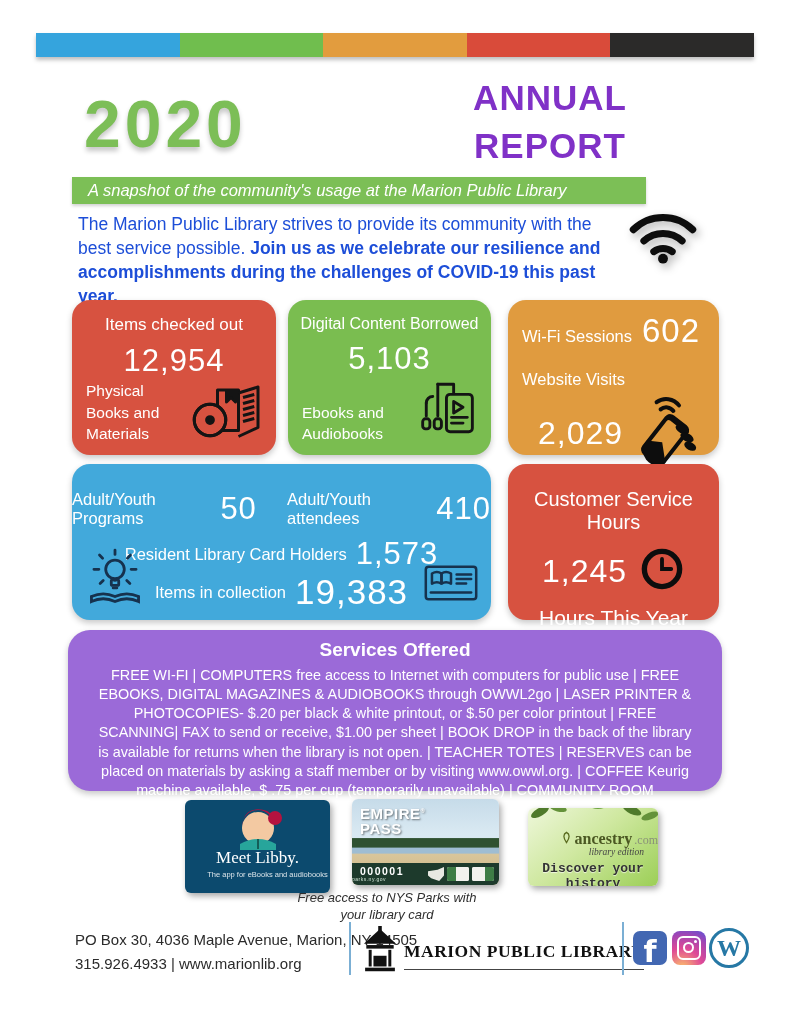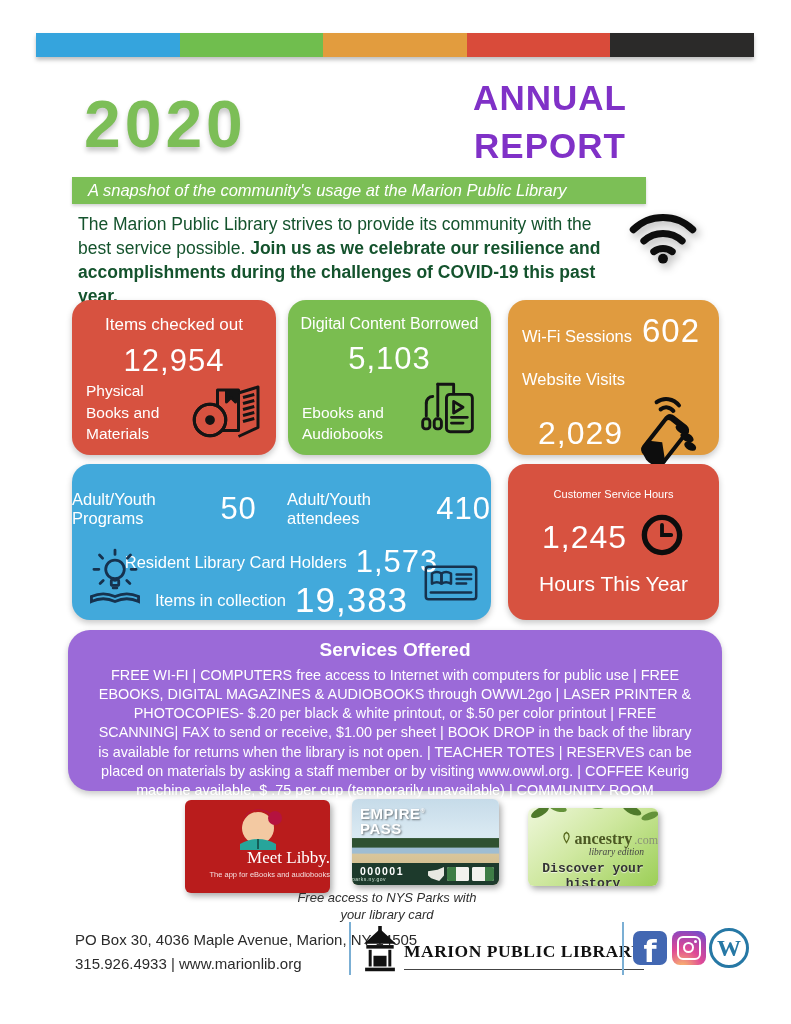--- a/index.html
+++ b/index.html
@@ -16,21 +16,21 @@
   
   .year{position:absolute;left:84px;top:86px;font-size:66px;font-weight:600;color:#7cbe57;
         letter-spacing:4px;text-shadow:0 4px 5px rgba(0,0,0,.22);}
   .annual{position:absolute;left:452px;top:74px;width:196px;text-align:center;
           font-size:35px;line-height:48px;font-weight:600;color:#8031c7;letter-spacing:1px;}
   .banner{position:absolute;left:72px;top:177px;width:558px;height:27px;background:#7cbf56;
           color:#fff;font-size:16.5px;font-style:italic;line-height:27px;padding-left:16px;
           box-shadow:0 2px 3px rgba(0,0,0,.18);}
 
   
-  .intro{position:absolute;left:78px;top:212px;width:540px;font-size:17.5px;line-height:24px;color:#14532d;}
+  .intro{position:absolute;left:78px;top:212px;width:540px;font-size:17.5px;line-height:24px;color:#1d4ed8;}
   .intro b{font-weight:700;}
   .wifi-hero{position:absolute;left:627px;top:207px;width:72px;height:58px;
              filter:drop-shadow(3px 4px 4px rgba(0,0,0,.3));}
 
   
   .card{position:absolute;border-radius:18px;color:#fff;box-shadow:0 3px 6px rgba(0,0,0,.22);}
   .card-red1   {left:72px; top:300px;width:204px;height:155px;background:#d75240;}
   .card-green  {left:288px;top:300px;width:203px;height:155px;background:#7abd50;}
   .card-orange {left:508px;top:300px;width:211px;height:155px;background:#e09b3f;}
   .card-blue   {left:72px; top:464px;width:419px;height:156px;background:#42a9db;}
@@ -50,41 +50,41 @@
   .wifi-lbl2{font-size:16.5px;padding:20px 0 0 14px;}
   .wifi-row2{display:flex;align-items:center;padding:2px 6px 0 30px;}
   .wifi-row2 .big{font-size:32px;letter-spacing:1px;}
 
   
   .bline{display:flex;align-items:center;justify-content:center;gap:9px;}
   .bline .lbl{font-size:16.5px;}
   .bline .num{font-size:31px;letter-spacing:1px;}
   .bl1{margin-top:26px;gap:9px;}
   .bl1 .gap{width:14px;}
-  .bl2{margin-top:16px;}
+  .bl2{margin-top:8px;}
   .bl3{margin-top:0;text-align:center;}
   .bl3 .num{font-size:35px;}
   .icon-bulb{position:absolute;left:12px;bottom:8px;width:62px;height:68px;}
   .icon-libcard{position:absolute;right:12px;bottom:16px;width:56px;height:42px;}
 
   
-  .hours-title{text-align:center;font-size:11px;padding-top:24px;}
+  .hours-title{text-align:center;font-size:20px;padding-top:24px;}
   .hours-row{display:flex;align-items:center;justify-content:center;gap:12px;margin-top:12px;}
   .hours-row .num{font-size:32px;letter-spacing:1px;}
   .hours-caption{text-align:center;font-size:21px;margin-top:10px;}
 
   
   .services{position:absolute;left:68px;top:630px;width:654px;height:161px;background:#9b6ad8;
             border-radius:22px;color:#fff;box-shadow:0 3px 6px rgba(0,0,0,.22);}
   .services-title{text-align:center;font-weight:700;font-size:19px;padding-top:9px;}
   .services-body{text-align:center;font-size:14.4px;line-height:1.33;padding:5px 26px 0 26px;}
 
   
   .promo{position:absolute;border-radius:6px;box-shadow:2px 3px 6px rgba(0,0,0,.35);overflow:hidden;}
-  .libby{left:185px;top:800px;width:145px;height:93px;background:#b91c1c;color:#fff;text-align:right;}
+  .libby{left:185px;top:800px;width:145px;height:93px;background:#0c4a6e;color:#fff;text-align:center;}
   .libby svg{display:block;margin:6px auto 0 auto;}
   .libby-title{font-family:"Liberation Serif",serif;font-size:17px;margin-top:-2px;}
   .libby-sub{font-size:7.5px;opacity:.85;margin-top:2px;padding-left:20px;}
 
   .empire{left:352px;top:799px;width:147px;height:86px;background:linear-gradient(#c6dbe9 0%,#d9e9f2 40%,#d9e9f2 45%,#2f5130 46%,#2f5130 56%,#9fbdd2 57%,#9fbdd2 63%,#d9c69b 64%,#cdb483 100%);}
   .empire-words{position:absolute;left:8px;top:5px;color:#fff;font-weight:700;font-size:15px;
                 line-height:15px;letter-spacing:.5px;text-shadow:1px 1px 2px rgba(0,0,0,.5);}
   .empire-words sup{font-size:6px;}
   .empire-bar{position:absolute;left:0;bottom:0;width:100%;height:22px;background:#1d3a2c;
               display:flex;align-items:center;}

